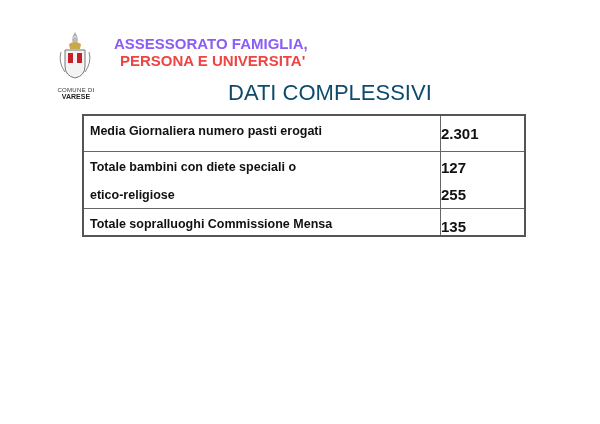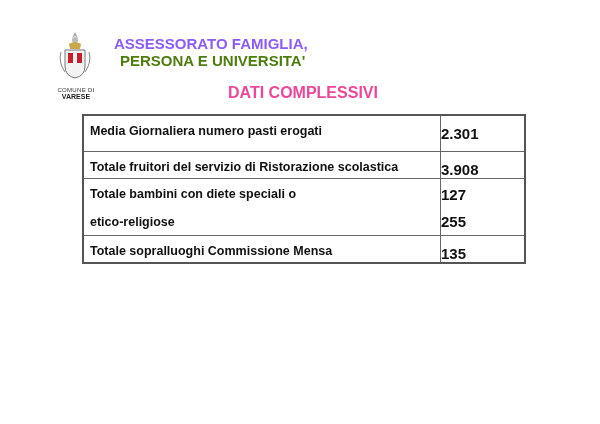--- a/index.html
+++ b/index.html
@@ -1,22 +1,22 @@
 <!DOCTYPE html>
 <html><head>
 <meta charset="utf-8">
 <style>
   html, body { margin:0; padding:0; }
   body { width:600px; height:424px; background:#ffffff; position:relative; overflow:hidden; font-family:"Liberation Sans", sans-serif; }
   .logo { position:absolute; left:55px; top:30px; width:40px; height:72px; }
   .logo-caption1 { position:absolute; left:56px; top:87px; width:40px; font-size:6px; color:#333; text-align:center; letter-spacing:0.3px; }
   .logo-caption2 { position:absolute; left:56px; top:93px; width:40px; font-size:7px; font-weight:bold; color:#222; text-align:center; }
   .header1 { position:absolute; left:114px; top:35px; font-size:15px; font-weight:bold; color:#8b5cf6; line-height:17px; }
-  .header2 { position:absolute; left:120px; top:52px; font-size:15px; font-weight:bold; color:#4d7c0f; line-height:17px; }
-  .title { position:absolute; left:228px; top:81px; font-size:16px; font-weight:bold; color:#ec4899; line-height:24px; }
+  .header2 { position:absolute; left:120px; top:52px; font-size:15px; font-weight:bold; color:#ef4444; line-height:17px; }
+  .title { position:absolute; left:228px; top:81px; font-size:22px; font-weight:normal; color:#0c4a6e; line-height:24px; }
   table { position:absolute; left:82px; top:114px; width:444px; border-collapse:collapse; border:2px solid #555; }
   td { border:1px solid #666; font-size:13px; color:#111; vertical-align:top; padding:0; }
   td.label { width:350px; padding:7px 0 0 6px; }
   td.value { text-align:left; padding:9px 9px 0 0; font-size:15px; font-weight:bold; }
   td.label span { font-weight:bold; font-size:12.5px; }
   .r1 { height:36px; }
   .r2 { height:27px; }
   .r3 { height:57px; }
   .r4 { height:27px; }
   .r5 { height:27px; }
@@ -46,24 +46,20 @@
 <div class="header1">ASSESSORATO FAMIGLIA,</div>
 <div class="header2">PERSONA E UNIVERSITA'</div>
 <div class="title">DATI COMPLESSIVI</div>
 
 <table>
   <tbody>
       <tr class="r1">
     <td class="label"><span>Media Giornaliera numero pasti erogati</span></td>
     <td class="value">2.301</td>
   </tr>
-  <tr class="r2">
-    <td class="label"><span>Totale fruitori del servizio di Ristorazione scolastica</span></td>
-    <td class="value">3.908</td>
-  </tr>
   <tr class="r3">
     <td class="label">
       <span>Totale bambini con diete speciali o</span>
       <span class="line2">etico-religiose</span>
     </td>
     <td class="value" style="padding-top:7px;">
       <span>127</span>
       <span class="vline2">255</span>
     </td>
   </tr>

